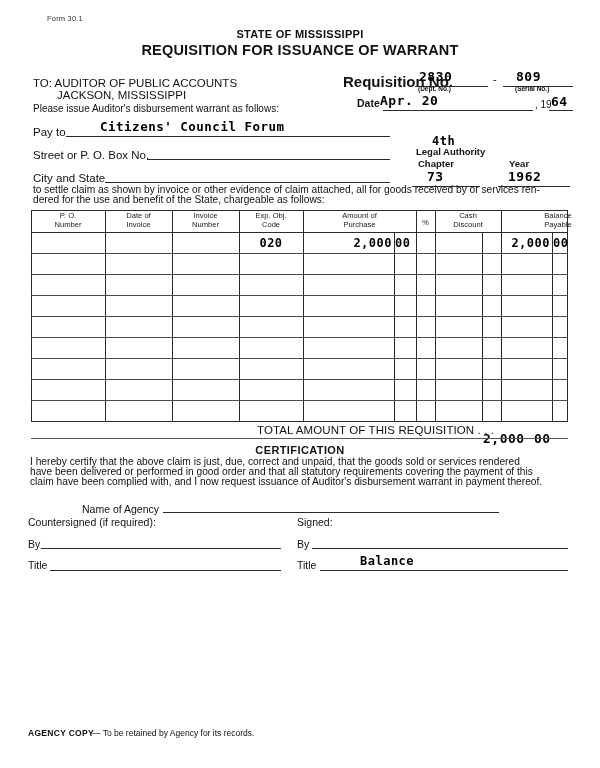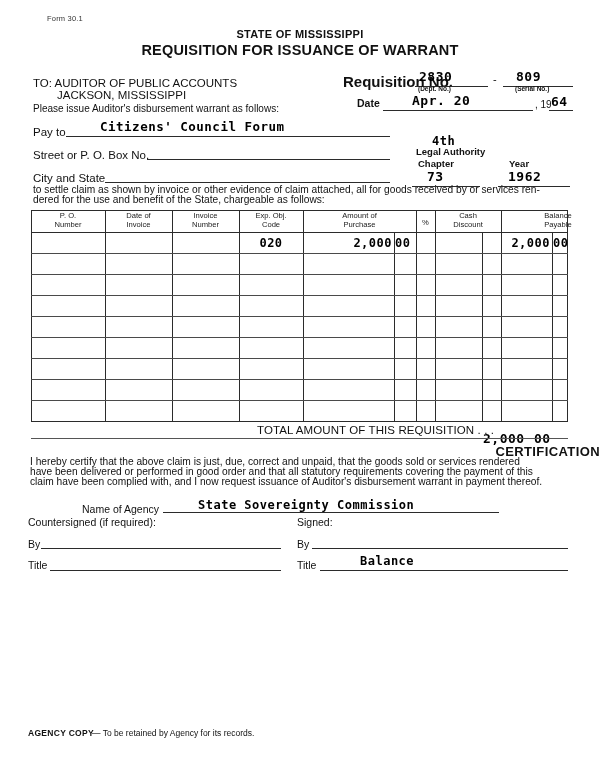--- a/index.html
+++ b/index.html
@@ -70,21 +70,21 @@
   #to-line3 { left: 33px; top: 103px; font-size: 10px; }
 
   
   #req-label { left: 343px; top: 73px; font-size: 15px; font-weight: bold; }
   #req-dept-val { left: 419px; top: 69px; font-size: 13px; }
   #req-dash { left: 493px; top: 73px; font-size: 11px; }
   #req-serial-val { left: 516px; top: 69px; font-size: 13px; }
   #req-dept-cap { left: 418px; top: 85px; font-size: 6.5px; font-weight: bold; }
   #req-serial-cap { left: 515px; top: 85px; font-size: 6.5px; font-weight: bold; }
   #date-label { left: 357px; top: 97px; font-size: 10.5px; font-weight: bold; }
-  #date-val { left: 412px; top: 93px; font-size: 13px; text-align: center; }
+  #date-val { left: 380px; top: 93px; font-size: 13px; text-align: center; }
   #year-prefix { left: 535px; top: 99px; font-size: 10px; }
   #year-val { left: 551px; top: 94px; font-size: 13px; }
 
   
   #payto-label { left: 33px; top: 126px; font-size: 11.5px; }
   #payto-val { left: 100px; top: 119px; font-size: 12.5px; text-align: right; }
   #street-label { left: 33px; top: 149px; font-size: 11.5px; }
   #city-label { left: 33px; top: 172px; font-size: 11.5px; }
 
   
@@ -131,22 +131,22 @@
   }
 
   
   #total-label {
     left: 257px; top: 424px; font-size: 11.5px; letter-spacing: .1px;
   }
   #total-val { left: 483px; top: 431px; font-size: 13px; }
 
   
   #cert-title {
-    left: 0; top: 444px; width: 600px; text-align: right;
-    font-size: 13px; font-weight: bold; letter-spacing: .4px;
+    left: 0; top: 444px; width: 600px; text-align: center;
+    font-size: 11px; font-weight: bold; letter-spacing: .4px;
   }
   #cert-p1 { left: 30px; top: 456px; width: 543px; font-size: 10.2px; }
   #cert-p2 { left: 30px; top: 466px; width: 543px; font-size: 10.2px; }
   #cert-p3 { left: 30px; top: 476px; width: 543px; font-size: 10.2px; }
 
   
   #agency-label { left: 82px; top: 503px; font-size: 10.5px; }
   #agency-val { left: 198px; top: 498px; font-size: 12px; }
   #counter-label { left: 28px; top: 516px; font-size: 10.5px; }
   #signed-label { left: 297px; top: 516px; font-size: 10.5px; }
@@ -286,21 +286,20 @@
   <div class="abs hw" id="total-val">2,000</div>
   <div class="abs hw" style="left:534px; top:431px; font-size:13px;">00</div>
   <div class="rule" style="left:31px; top:438px; width:537px; background:#555;"></div>
 
   <div class="abs" id="cert-title">CERTIFICATION</div>
   <div class="abs" id="cert-p1">I hereby certify that the above claim is just, due, correct and unpaid, that the goods sold or services rendered</div>
   <div class="abs" id="cert-p2">have been delivered or performed in good order and that all statutory requirements covering the payment of this</div>
   <div class="abs" id="cert-p3">claim have been complied with, and I now request issuance of Auditor's disbursement warrant in payment thereof.</div>
 
   <div class="abs" id="agency-label">Name of Agency</div>
-  <div class="abs hw" id="agency-val">State Sovereignty Commission</div>
   <div class="rule" style="left:163px; top:512px; width:336px;"></div>
 
   <div class="abs" id="counter-label">Countersigned (if required):</div>
   <div class="abs" id="signed-label">Signed:</div>
 
   <div class="abs" id="by-left">By</div>
   <div class="abs hw" style="left:70px; top:534px; font-size:12px;"></div>
   <div class="rule" style="left:41px; top:548px; width:240px;"></div>
 
   <div class="abs" id="by-right">By</div>

